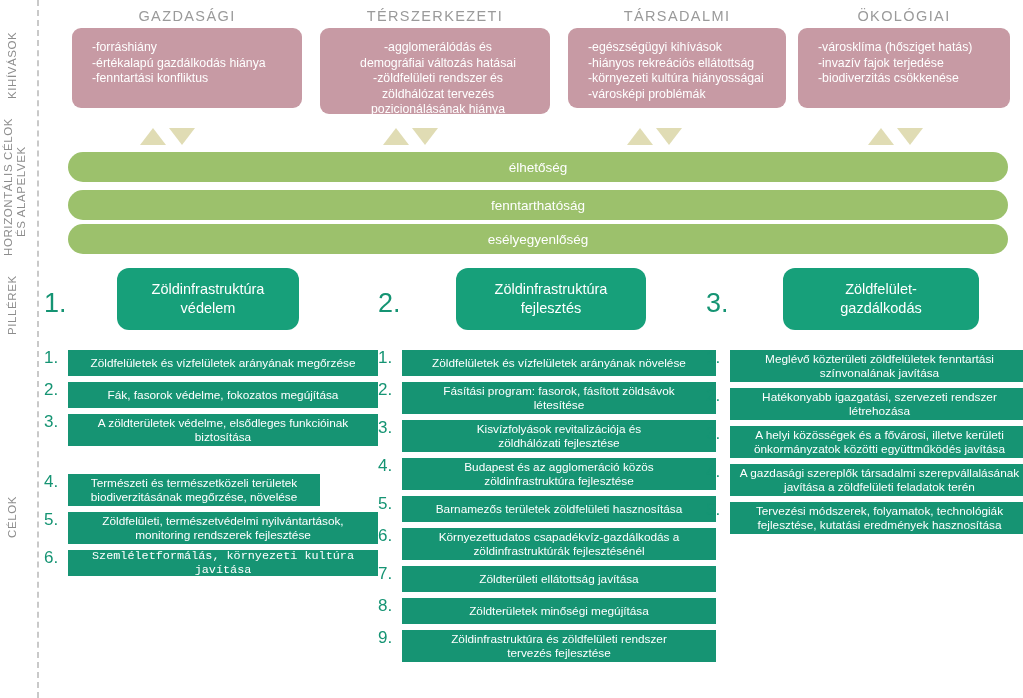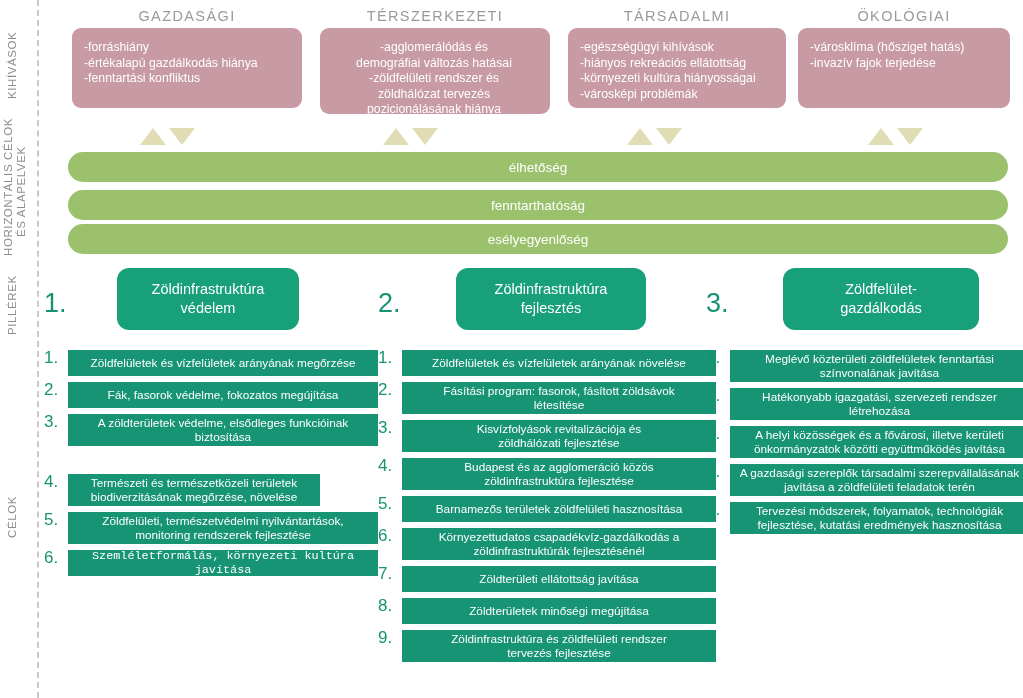--- a/index.html
+++ b/index.html
@@ -43,21 +43,21 @@
     top: 8px;
   }
   .chal-box {
     position: absolute;
     top: 28px;
     background: #c79aa4;
     border-radius: 9px;
     color: #ffffff;
     font-size: 12.3px;
     line-height: 15.5px;
-    padding: 12px 14px 12px 12px;
+    padding: 12px 14px 12px 20px;
   }
   .chal-box ul { list-style: none; }
   .chal-box li { white-space: pre-line; }
 
   
   .arrow-pair { position: absolute; top: 126px; width: 60px; height: 20px; }
   .tri { position: absolute; width: 0; height: 0; }
   .tri.up {
     left: 0; top: 2px;
     border-left: 13px solid transparent;
@@ -164,20 +164,21 @@
           <li>-hiányos rekreációs ellátottság</li>
           <li>-környezeti kultúra hiányosságai</li>
           <li>-városképi problémák</li>
         </ul>
       </div>
       <div class="cat-title" style="left: 798px; width: 212px;">ÖKOLÓGIAI</div>
       <div class="chal-box" style="left: 798px; width: 212px; height: 80px;">
         <ul>
           <li>-városklíma (hősziget hatás)</li>
           <li>-invazív fajok terjedése</li>
+          <li>-biodiverzitás csökkenése</li>
         </ul>
       </div>
     </div>
   <div id="arrows-layer">
       <div class="arrow-pair" style="left: 140px;">
         <span class="tri up"></span>
         <span class="tri down"></span>
       </div>
       <div class="arrow-pair" style="left: 383px;">
         <span class="tri up"></span>

